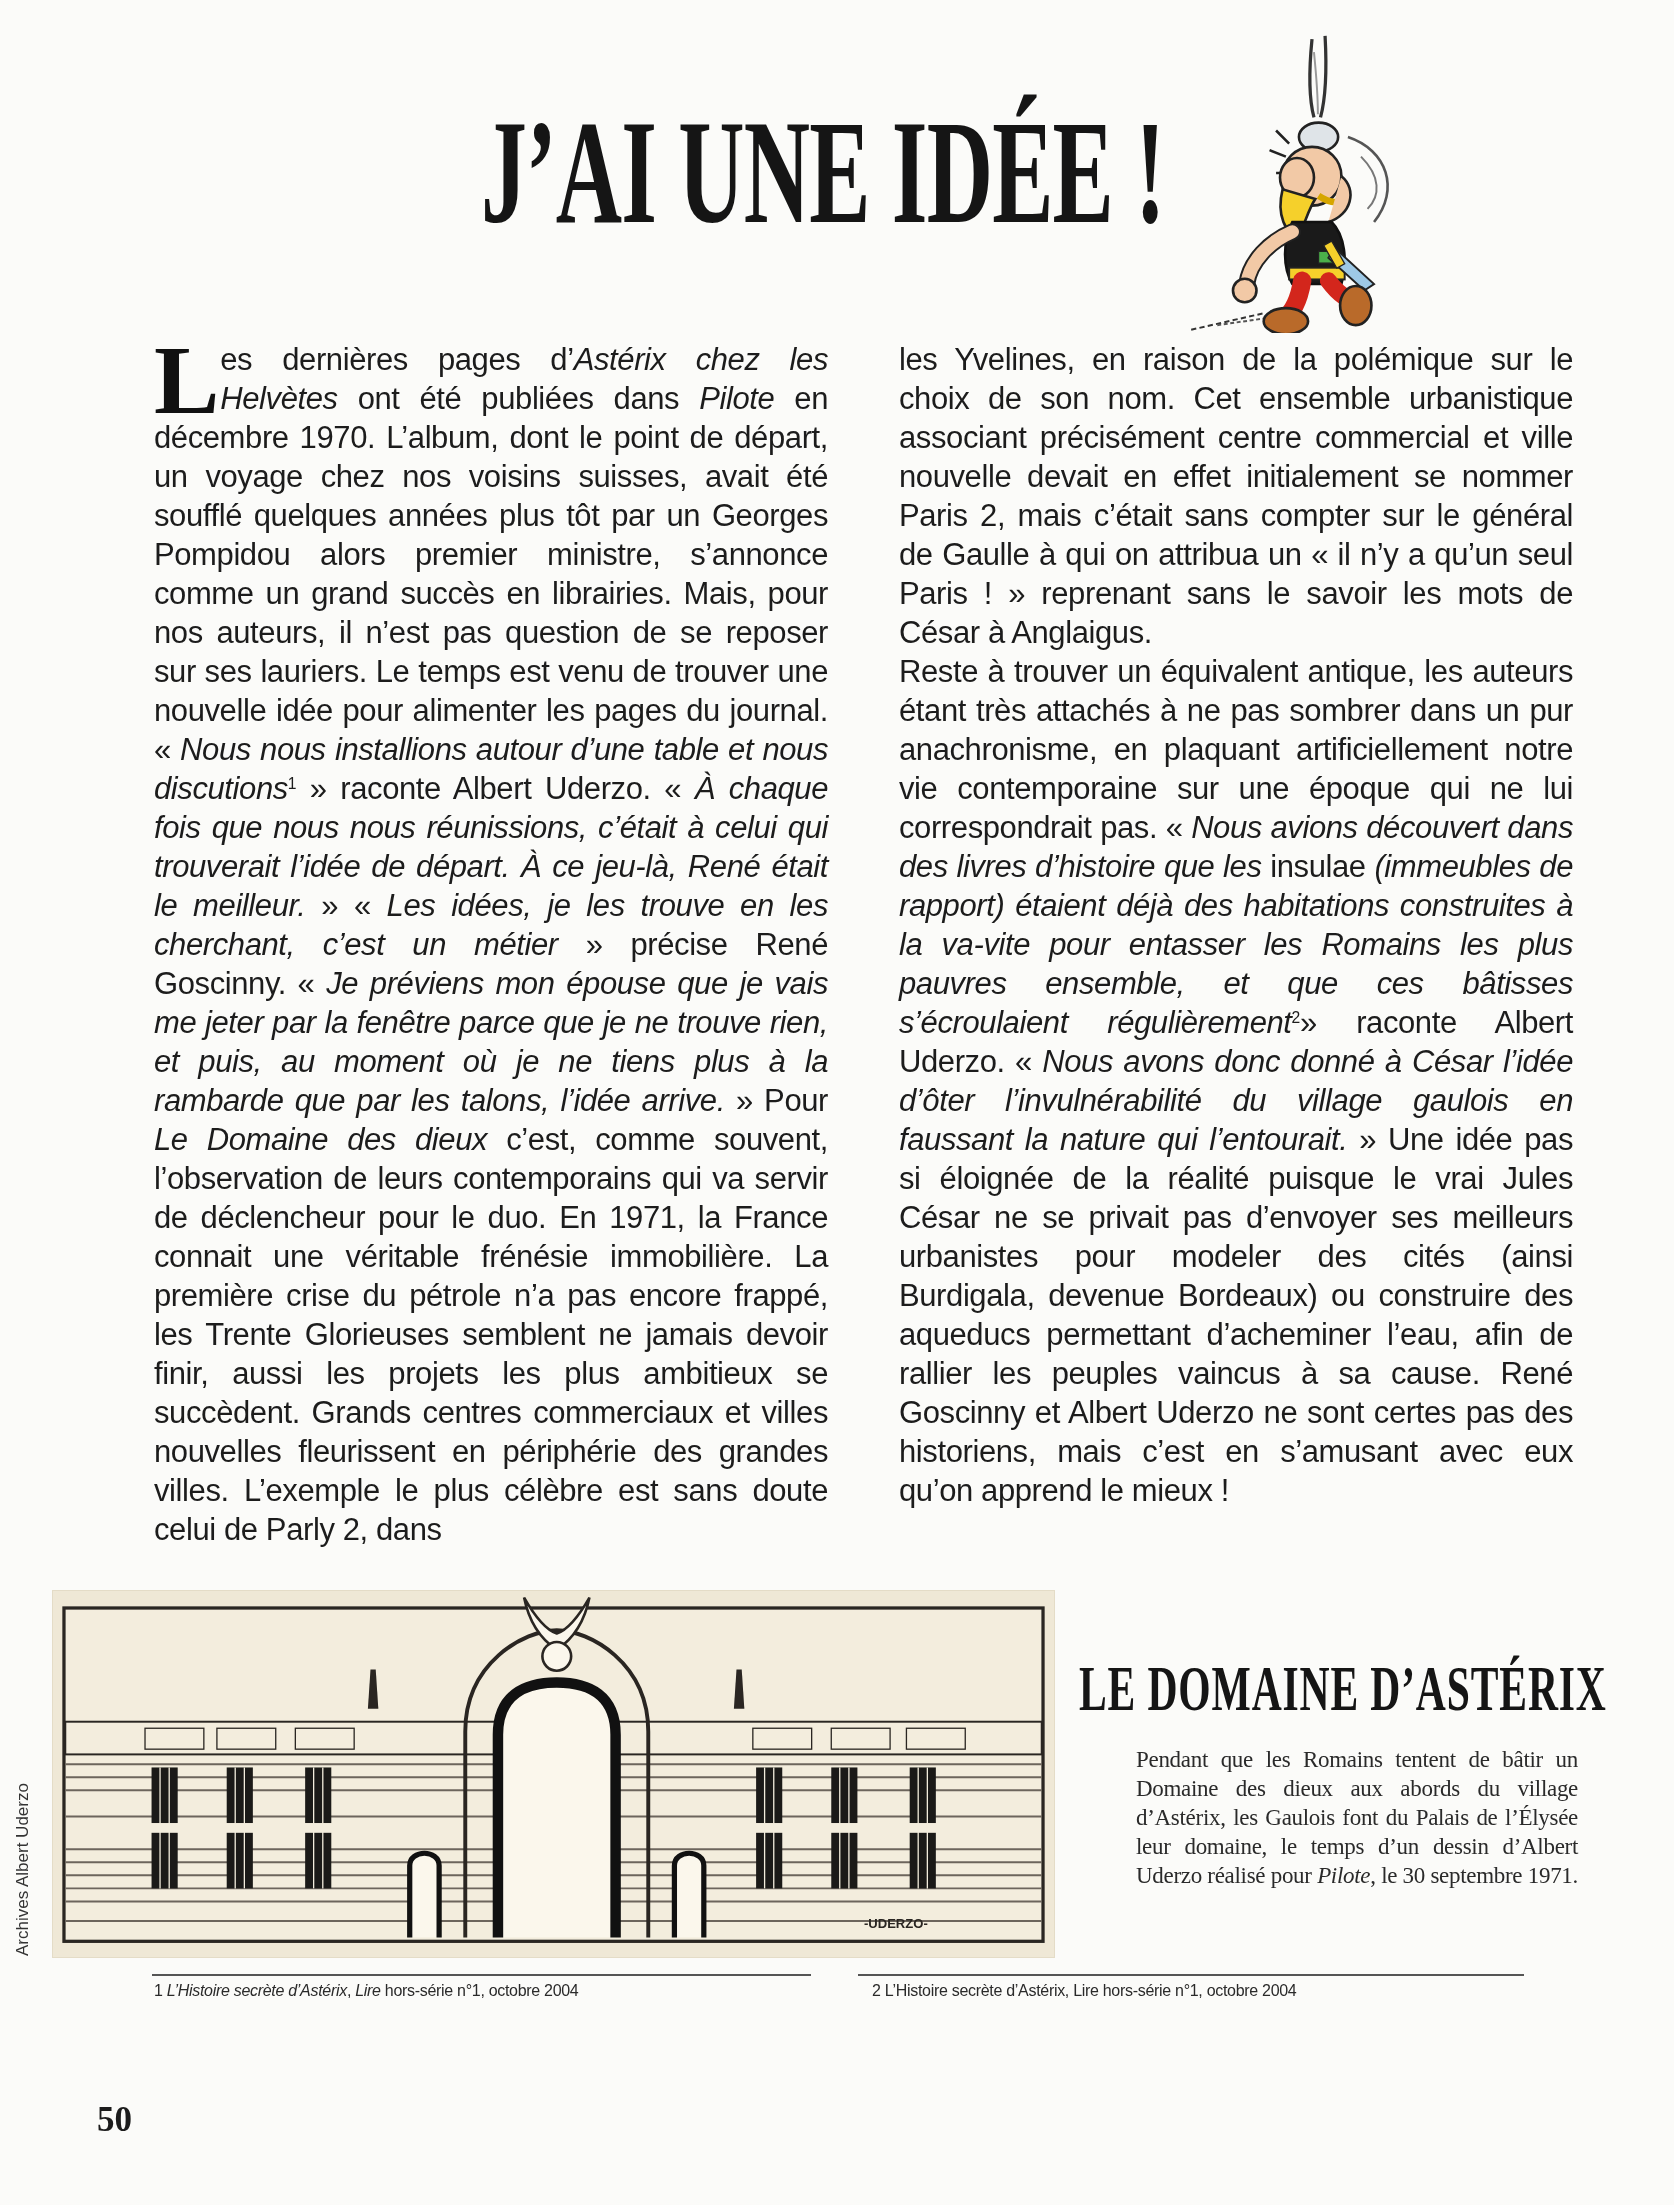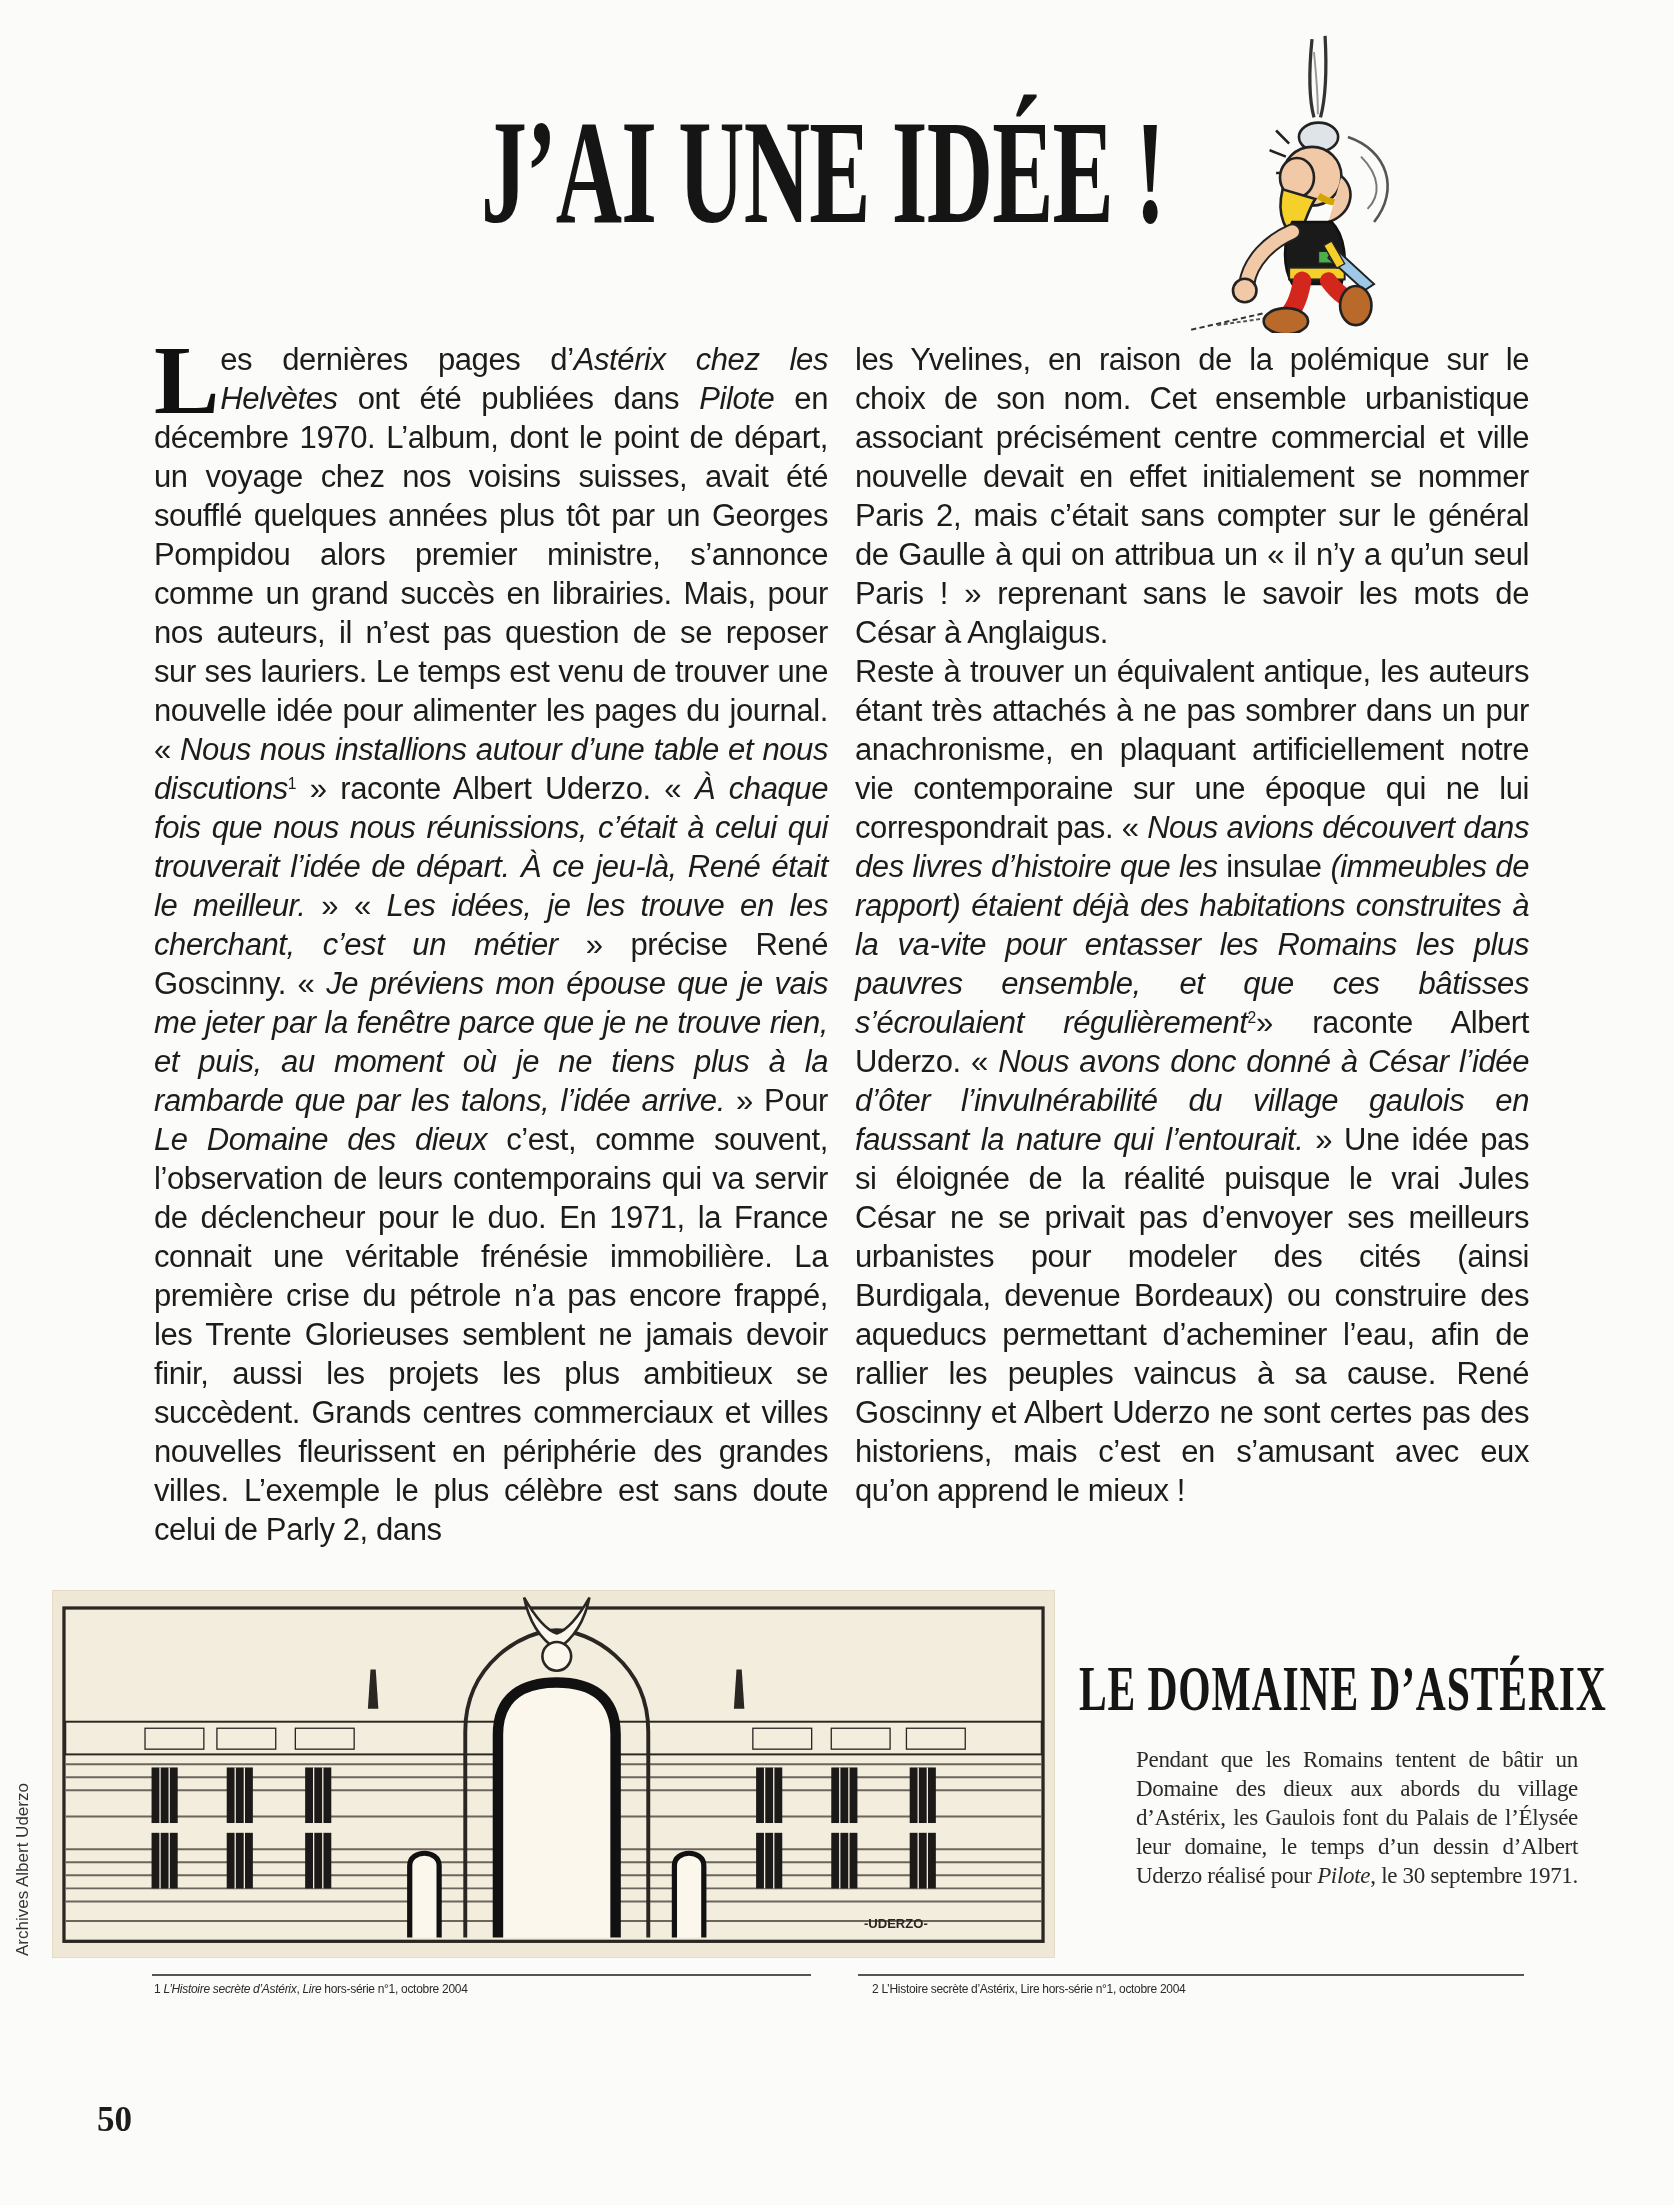--- a/index.html
+++ b/index.html
@@ -12,21 +12,21 @@
     font-family: "Liberation Serif", "DejaVu Serif", serif; font-weight: bold;
     font-size: 148px; line-height: 1; letter-spacing: -1.3px;
     transform: scaleX(0.62); transform-origin: left top; white-space: nowrap; color: #151515;
   }
   .mascot { position: absolute; left: 1178px; top: 26px; width: 366px; height: 307px; }
   .col {
     position: absolute; top: 340px; width: 674px;
     font-size: 31px; line-height: 39px; text-align: justify; letter-spacing: -0.4px;
   }
   .col.left { left: 154px; }
-  .col.right { left: 855px; }
+  .col.right { left: 899px; }
   .col p { margin: 0; }
   .col p + p { }
   .dropcap {
     float: left; font-family: "Liberation Serif", "DejaVu Serif", serif;
     font-size: 98px; line-height: 73px; margin: 3.9px 1.3px 0 0; color: #111; font-weight: bold;
   }
   .col em { font-style: italic; }
   sup.fn { font-size: 15.7px; vertical-align: 10.5px; line-height: 0; }
   .illustration {
     position: absolute; left: 52px; top: 1590px; width: 1001px; height: 366px;
@@ -42,21 +42,21 @@
     font-size: 63px; line-height: 1; transform: scaleX(0.66); transform-origin: left top;
     white-space: nowrap; color: #151515; letter-spacing: 1.3px;
   }
   .aside-body {
     position: absolute; left: 1136px; top: 1745px; width: 442px;
     font-size: 23px; line-height: 29px; text-align: justify; color: #2a2a2a; letter-spacing: -0.3px; font-family: Liberation Serif, serif;
   }
   .rule { position: absolute; top: 1974px; height: 2px; background: #555; }
   .rule.left { left: 152px; width: 659px; }
   .rule.right { left: 858px; width: 666px; }
-  .footnote { position: absolute; top: 1982px; font-size: 12px; color: #2a2a2a; letter-spacing: -0.3px; white-space: nowrap; }
+  .footnote { position: absolute; top: 1982px; font-size: 16px; color: #2a2a2a; letter-spacing: -0.3px; white-space: nowrap; }
   .footnote.left { left: 154px; }
   .footnote.right { left: 858px; margin-left: 14px; }
   .page-number {
     position: absolute; left: 97px; top: 2100px;
     font-family: "Liberation Serif", "DejaVu Serif", serif; font-weight: bold; font-size: 35px;
   }
 </style>
 </head>
 <body>
 

